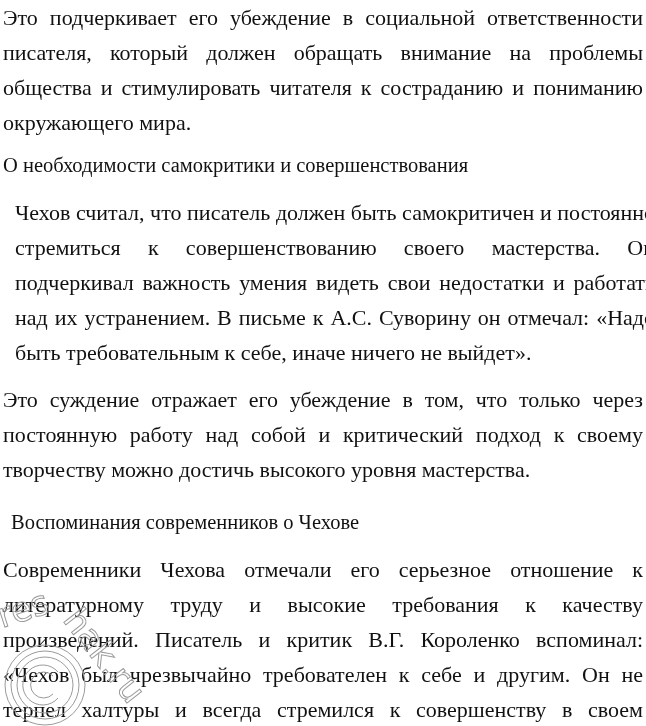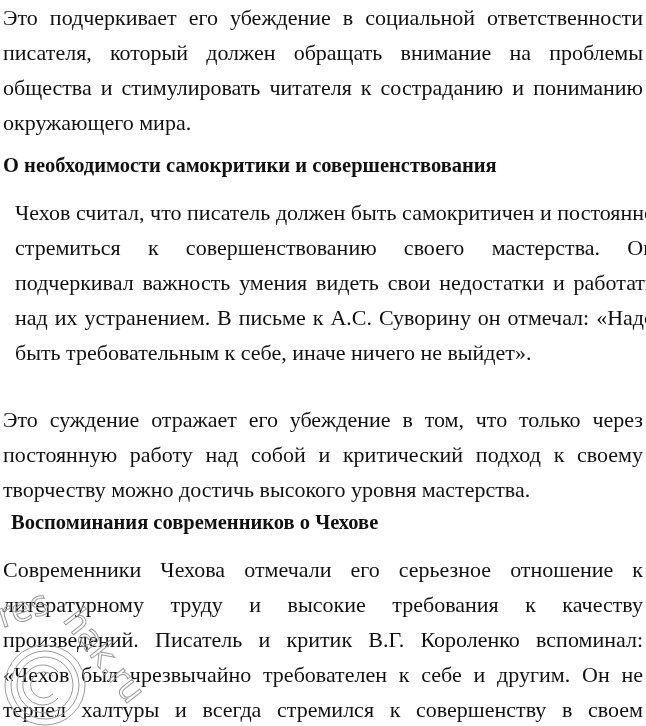--- a/index.html
+++ b/index.html
@@ -26,26 +26,26 @@
       font-size: 22px;
       line-height: 35px;
       text-align: justify;
       text-align-last: left;
       word-spacing: 0px;
     }
     .heading {
       margin: 0;
       font-size: 20.5px;
       line-height: 35px;
-      font-weight: bold;
+      font-weight: normal;
     }
     #p1 { position: absolute; top: 0px; left: 0; width: 640px; }
     #h1 { position: absolute; top: 148px; left: 0; width: 640px; }
     #p2 { position: absolute; top: 195px; left: 12px; width: 640px; }
-    #p3 { position: absolute; top: 402px; left: 0; width: 640px; }
+    #p3 { position: absolute; top: 382px; left: 0; width: 640px; }
     #h2 { position: absolute; top: 505px; left: 8px; width: 640px; }
     #p4 { position: absolute; top: 552px; left: 0; width: 640px; }
 
     .watermark {
       position: absolute;
       left: 0;
       top: 590px;
       width: 180px;
       height: 136px;
       pointer-events: none;

